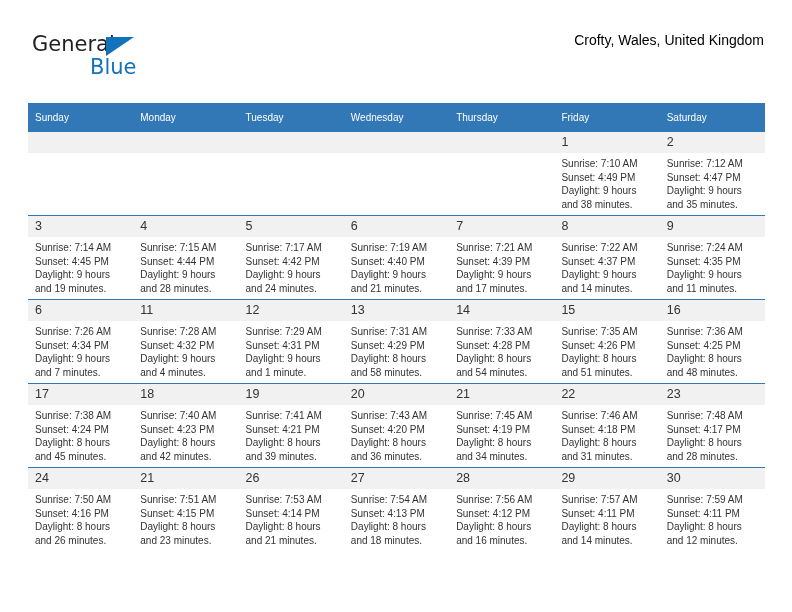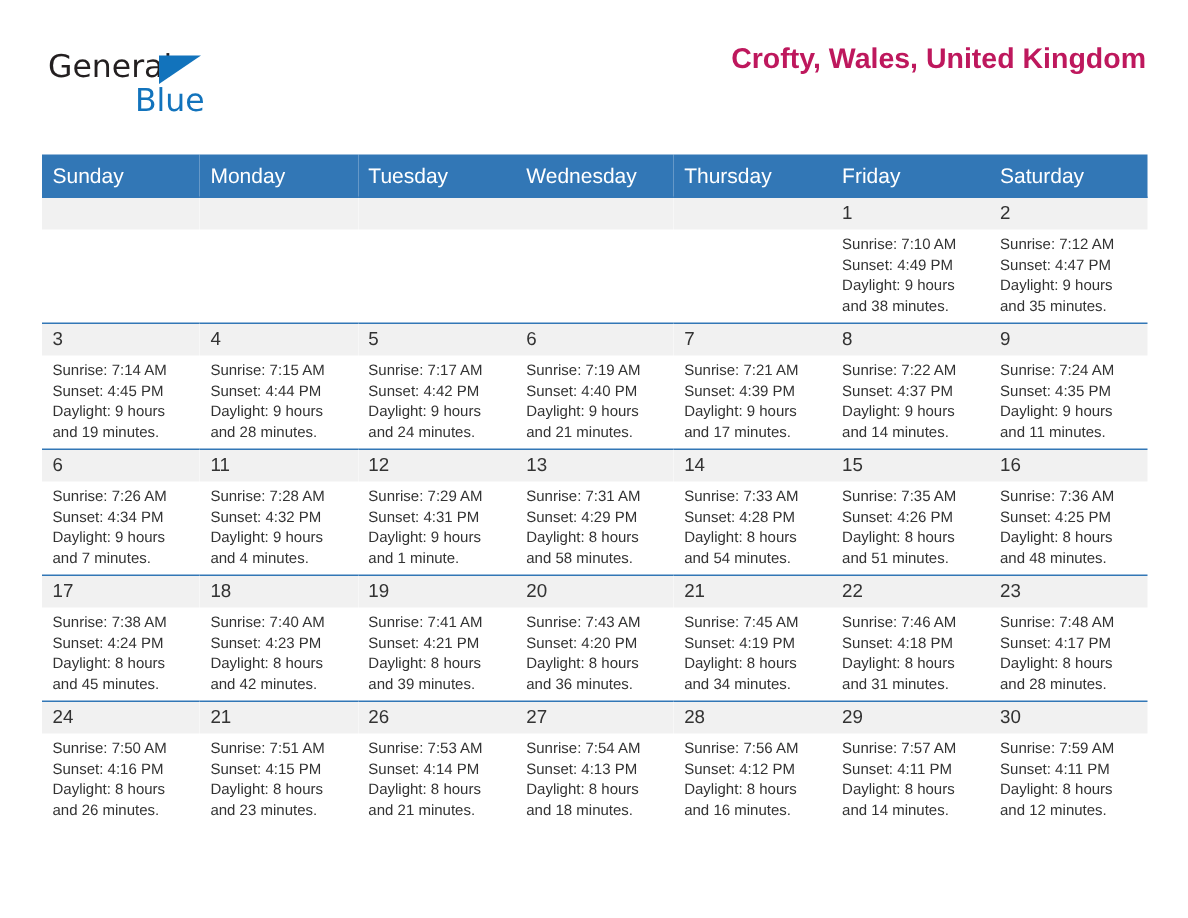--- a/index.html
+++ b/index.html
@@ -75,41 +75,41 @@
     width: 480px;
   }
   .cal-title {
     font-size: 27px;
     font-weight: 400;
     color: #1a1a1a;
     line-height: 34px;
     white-space: nowrap;
   }
   .cal-subtitle {
-    font-size: 19px;
-    font-weight: 700;
-    color: #be185d;
+    font-size: 14px;
+    font-weight: 400;
+    color: #000000;
     line-height: 22px;
     margin-top: 5px;
     white-space: nowrap;
   }
 
   
   .calendar {
     position: absolute;
     left: 28px;
     top: 103px;
     width: 737px;
     border-collapse: collapse;
     table-layout: fixed;
   }
   .calendar th {
     background: #3277b6;
     color: #ffffff;
-    font-size: 14px;
+    font-size: 10px;
     font-weight: 400;
     text-align: left;
     padding: 5px 0 5px 7px;
     height: 18px;
     border: none;
   }
   .calendar td {
     vertical-align: top;
     padding: 0;
     width: 105.3px;

